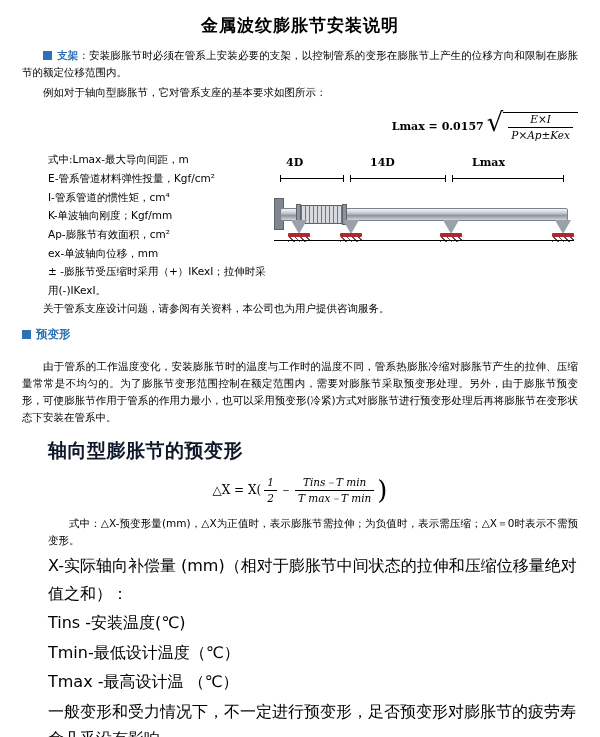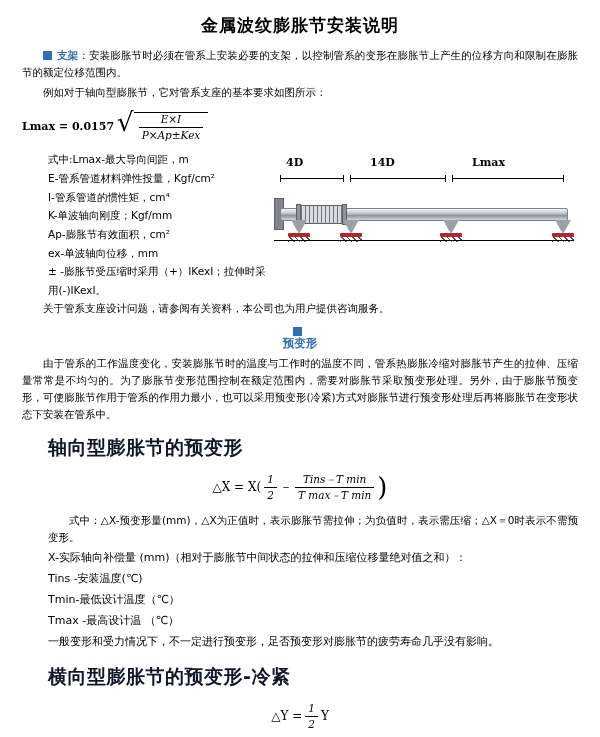--- a/index.html
+++ b/index.html
@@ -36,27 +36,26 @@
   p.para {
     margin: 0 0 3px 0;
     line-height: 1.62;
     text-align: justify;
     font-size: 10.5px;
   }
   .indent2 {
     text-indent: 21px;
   }
   .sec-head {
-    margin: 10px 0 4px 0;
+    margin: 10px 0 16px 0;
     font-size: 11.5px;
     font-weight: bold;
     color: #2f6fb5;
     display: flex;
     align-items: center;
-    flex-direction: column;
   }
   .sec-head .sq {
     display: inline-block;
     width: 9px;
     height: 9px;
     background: #2f6fb5;
     margin-right: 5px;
     flex: 0 0 auto;
   }
   .inline-head {
@@ -80,21 +79,21 @@
     top: -1px;
   }
   .sub-head {
     color: #0f172a;
     font-size: 19px;
     font-weight: bold;
     margin: 12px 0 6px 26px;
     letter-spacing: 0.5px;
   }
   .formula-center {
-    text-align: left;
+    text-align: right;
     margin: 10px 0 8px 0;
   }
   .formula-box {
     display: inline-block;
     font-family: "DejaVu Serif", "Liberation Serif", serif;
     font-size: 11.5px;
   }
   .lmax-formula {
     display: inline-flex;
     align-items: center;
@@ -293,21 +292,21 @@
     gap: 3px;
   }
   .paren {
     font-size: 26px;
     line-height: 0.7;
     font-family: "DejaVu Serif", "Liberation Serif", serif;
   }
   .note-line {
     line-height: 1.72;
     margin: 2px 0 2px 26px;
-    font-size: 11px;
+    font-size: 16px;
   }
 </style>
 </head>
 <body>
 
 <div class="page">
 
   <div class="doc-title">金属波纹膨胀节安装说明</div>
 
   <div class="body-wrap">

